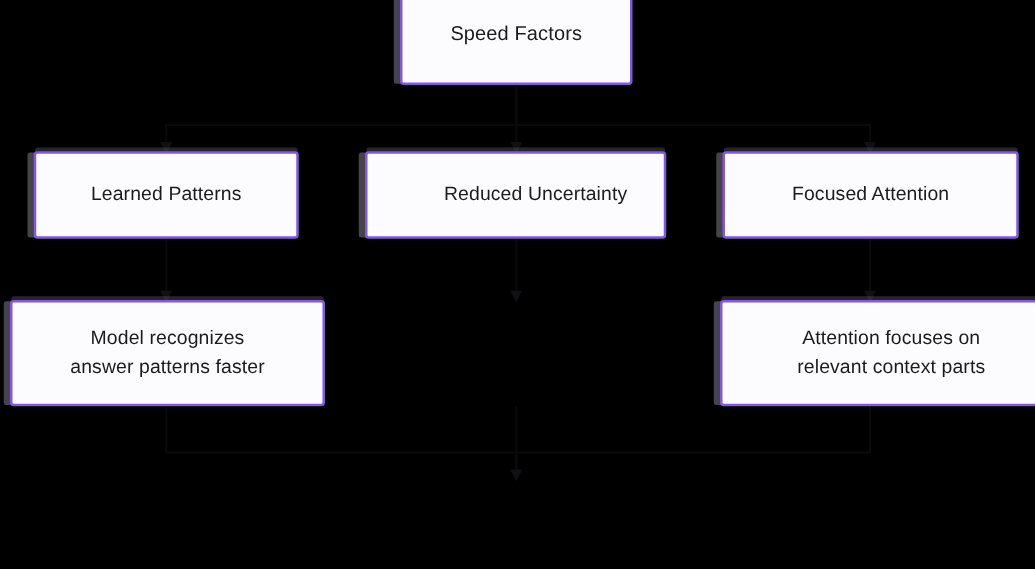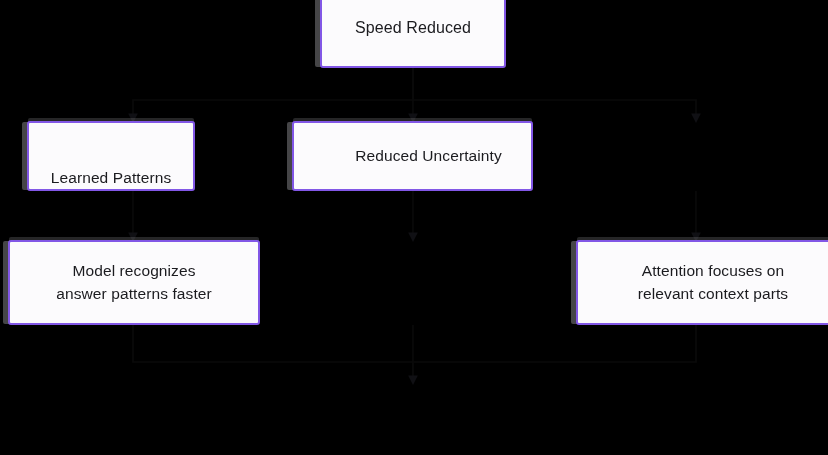--- a/index.html
+++ b/index.html
@@ -65,21 +65,21 @@
     height: 80px;
     font-size: 16px;
   }
 
   
   .row-factor {
     top: 121px;
     height: 70px;
     font-size: 15.5px;
   }
-  #node-learned-patterns { left: 27px;  width: 168px; align-items: flex-end; }
+  #node-learned-patterns { left: 27px;  width: 212px; }
   #node-reduced-uncertainty { left: 292px; width: 241px; padding-left: 32px; }
   #node-focused-attention { left: 578px; width: 237px; }
 
   
   .row-detail {
     top: 240px;
     height: 85px;
     font-size: 15.5px;
   }
   #node-model-recognizes { left: 8px;  width: 252px; }
@@ -134,31 +134,34 @@
     <path class="edge-line" d="M 696 191 L 696 236"></path>
     <polygon class="edge-head" points="696,242 691.2,232.5 700.8,232.5"></polygon>
 
     <path class="edge-line" d="M 133 325 L 133 362 L 413 362 L 413 379"></path>
     <path class="edge-line" d="M 696 325 L 696 362 L 413 362 L 413 379"></path>
     <path class="edge-line" d="M 413 325 L 413 379"></path>
     <polygon class="edge-head" points="413,385 408.2,375.5 417.8,375.5"></polygon>
   </svg>
 
   <div class="node" id="node-root">
-    <span class="node-label">Speed Reduced</span>
+    <span class="node-label">Speed Factors</span>
   </div>
 
   <div class="node row-factor" id="node-learned-patterns">
     <span class="node-label">Learned Patterns</span>
   </div>
 
   <div class="node row-factor" id="node-reduced-uncertainty">
     <span class="node-label">Reduced Uncertainty</span>
   </div>
 
+  <div class="node row-factor" id="node-focused-attention">
+    <span class="node-label">Focused Attention</span>
+  </div>
 
   <div class="node row-detail" id="node-model-recognizes">
     <span class="node-label">Model recognizes
 answer patterns faster</span>
   </div>
 
 
   <div class="node row-detail" id="node-attention-focuses">
     <span class="node-label">Attention focuses on
 relevant context parts</span>

